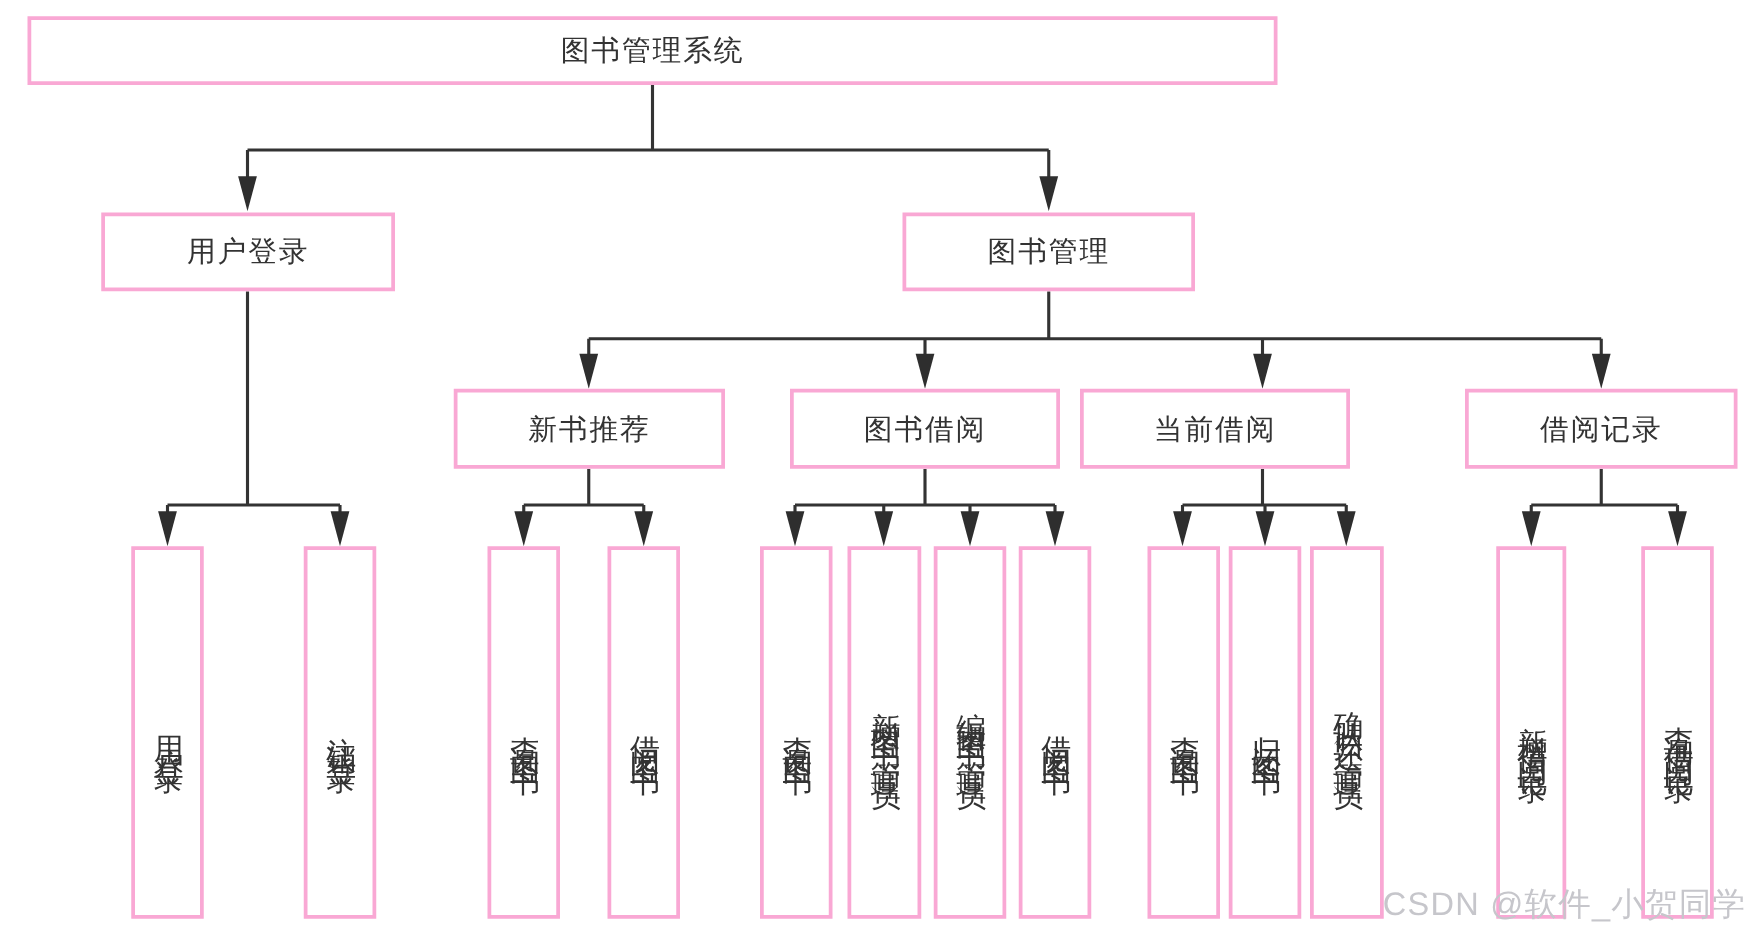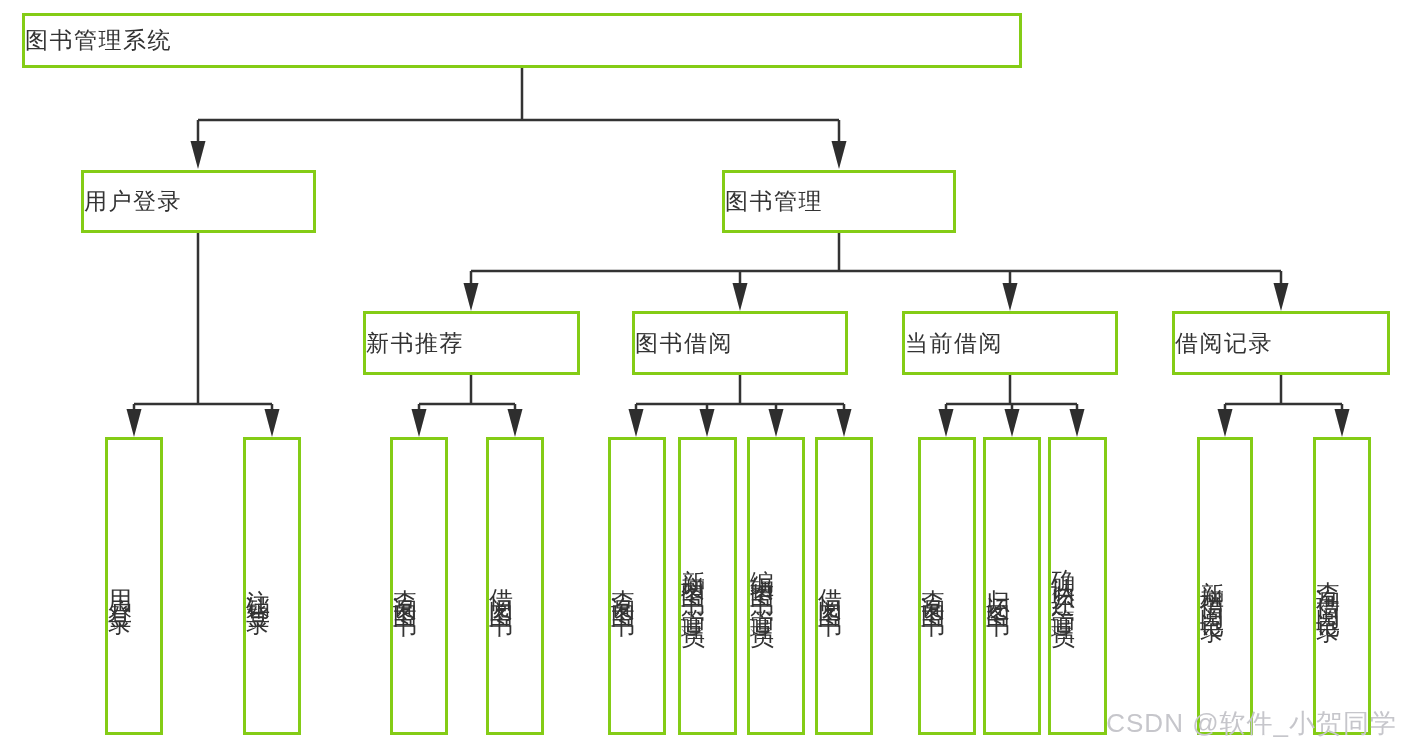--- a/index.html
+++ b/index.html
@@ -8,23 +8,23 @@
     width:1405px; height:747px;
     background:#ffffff;
     font-family:"Liberation Sans","DejaVu Sans",sans-serif;
     color:#333333;
     overflow:hidden;
   }
   svg.connectors { position:absolute; left:0; top:0; z-index:1; }
   .box {
     position:absolute;
     background:#ffffff;
-    border:3px solid #84cc16;
+    border:3px solid #f9a8d4;
     box-sizing:border-box;
-    display:flex; align-items:center; justify-content:flex-start;
+    display:flex; align-items:center; justify-content:center;
     z-index:2;
   }
   .h-label { font-size:23px; letter-spacing:1.5px; white-space:nowrap; }
   .leaf .v-label {
     display:block;
     writing-mode:vertical-lr;
     text-orientation:mixed;
     font-size:24px;
     letter-spacing:8px;
     line-height:1;
@@ -98,21 +98,21 @@
   <div class="box" style="left:722px; top:170px; width:234px; height:63px;">
     <span class="h-label">图书管理</span>
   </div>
 
   <div class="box" style="left:363px; top:311px; width:217px; height:64px;">
     <span class="h-label">新书推荐</span>
   </div>
   <div class="box" style="left:632px; top:311px; width:216px; height:64px;font-family:Liberation Serif, serif;">
     <span class="h-label">图书借阅</span>
   </div>
-  <div class="box" style="left:902px; top:311px; width:216px; height:64px;">
+  <div class="box" style="left:864px; top:311px; width:216px; height:64px;">
     <span class="h-label">当前借阅</span>
   </div>
   <div class="box" style="left:1172px; top:311px; width:218px; height:64px;">
     <span class="h-label">借阅记录</span>
   </div>
 
   <div class="box leaf" style="left:105px; top:437px; width:58px; height:298px;">
     <span class="v-label">用户登录</span>
   </div>
   <div class="box leaf" style="left:243px; top:437px; width:58px; height:298px;">

